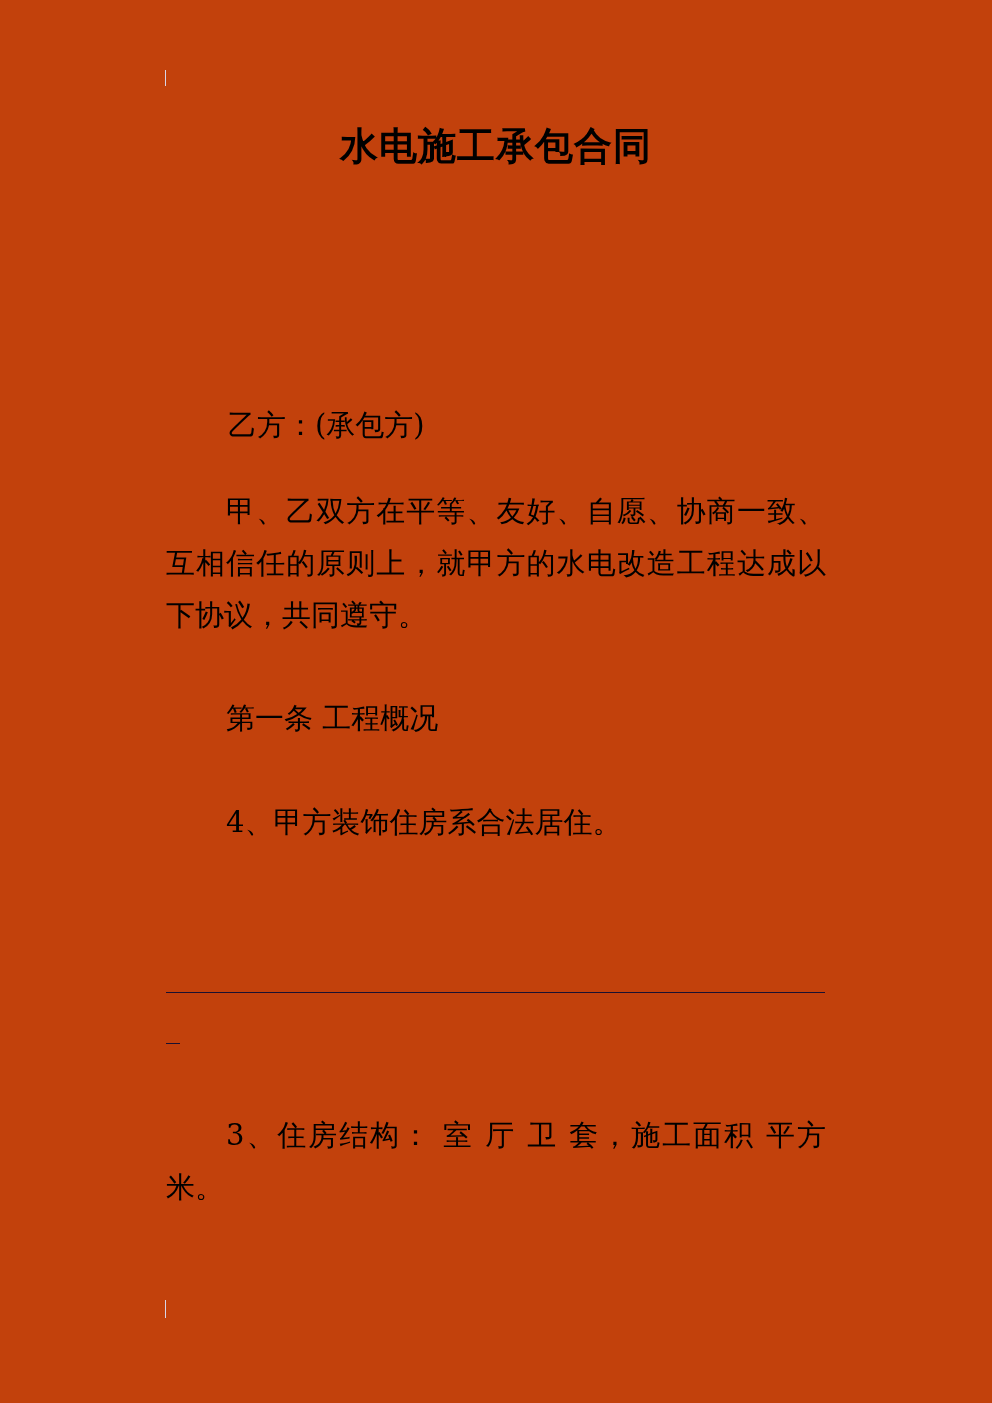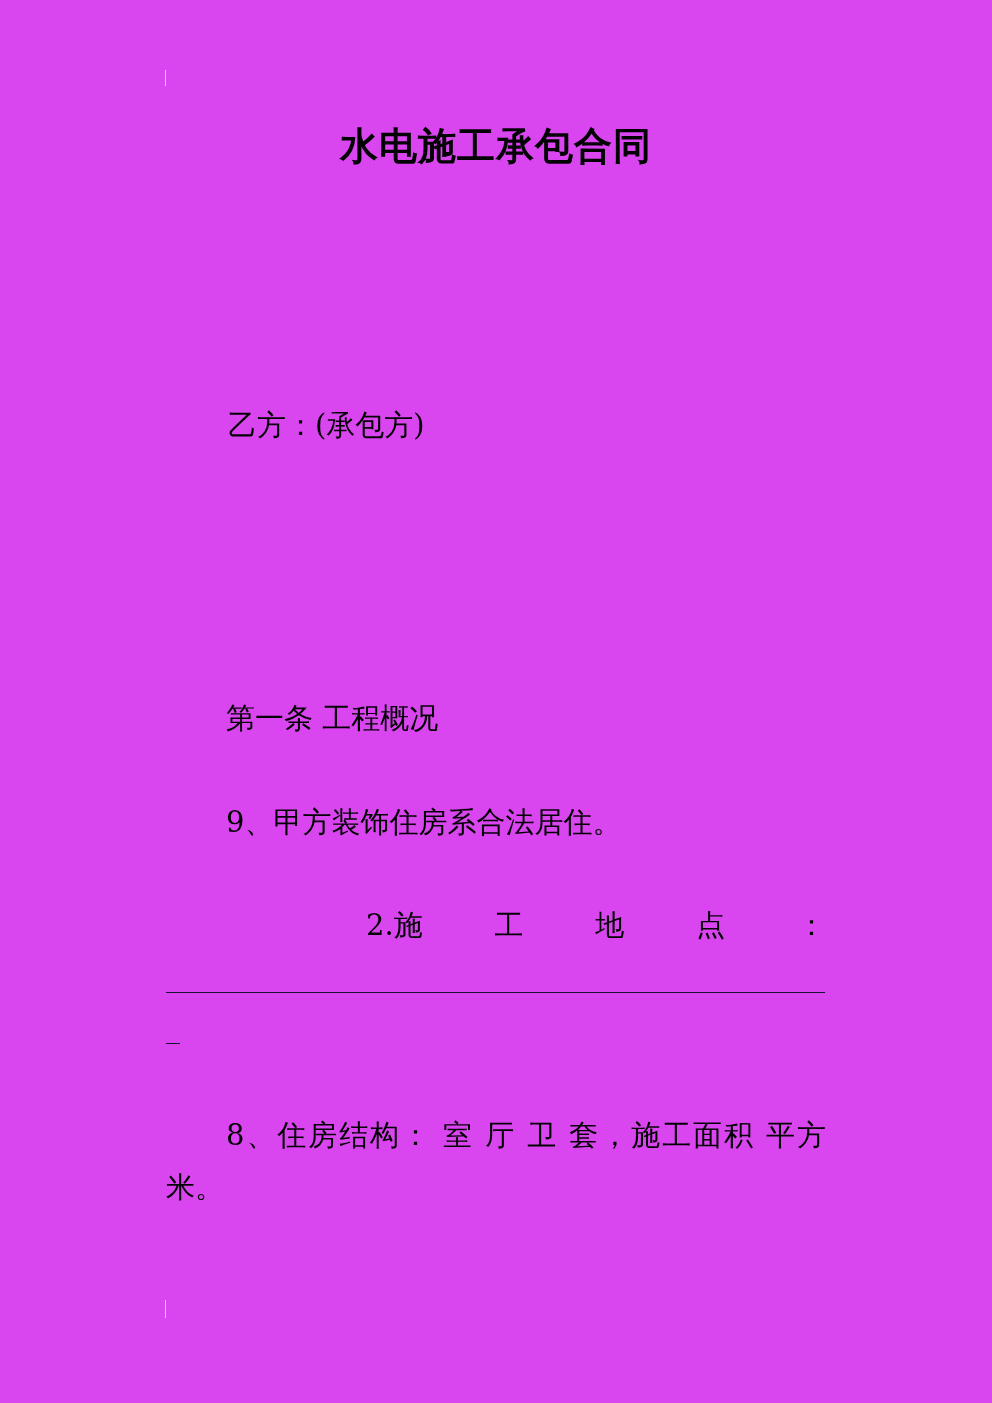--- a/index.html
+++ b/index.html
@@ -13,21 +13,21 @@
       position: relative;
       overflow: hidden;
       font-family: "DejaVu Serif", "Liberation Serif", serif;
       color: #000000;
     }
     .page {
       position: absolute;
       left: 0; top: 0;
       width: 992px;
       height: 1403px;
-      background: #d946ef;
+      background: #c2410c;
     }
     .corner-mark {
       position: absolute;
       width: 1px;
       background: #d8d4e6;
     }
     .corner-mark.top { left: 165px; top: 70px; height: 16px; }
     .corner-mark.bottom { left: 165px; top: 1300px; height: 18px; }
 
     .title {
@@ -87,31 +87,25 @@
 <body>
 
 <div class="page">
   <div class="corner-mark top"></div>
 
   <div class="title">水电施工承包合同</div>
 
 
   <div class="line" style="left:228px; top:405px;">乙方：(承包方)</div>
 
+  <div class="para" style="top:485px;">甲、乙双方在平等、友好、自愿、协商一致、互相信任的原则上，就甲方的水电改造工程达成以下协议，共同遵守。</div>
 
   <div class="line" style="left:226px; top:698px;">第一条  工程概况</div>
 
-  <div class="line" style="left:226px; top:802px;">9、甲方装饰住房系合法居住。</div>
+  <div class="line" style="left:226px; top:802px;">4、甲方装饰住房系合法居住。</div>
 
-  <div class="spread">
-    <span>2.施</span>
-    <span>工</span>
-    <span>地</span>
-    <span>点</span>
-    <span>：</span>
-  </div>
   <div class="rule"></div>
   <div class="short-rule"></div>
 
-  <div class="para" style="top:1109px;">8、住房结构： 室 厅 卫 套，施工面积 平方米。</div>
+  <div class="para" style="top:1109px;">3、住房结构： 室 厅 卫 套，施工面积 平方米。</div>
 
   <div class="corner-mark bottom"></div>
 </div>
 
 </body></html>

